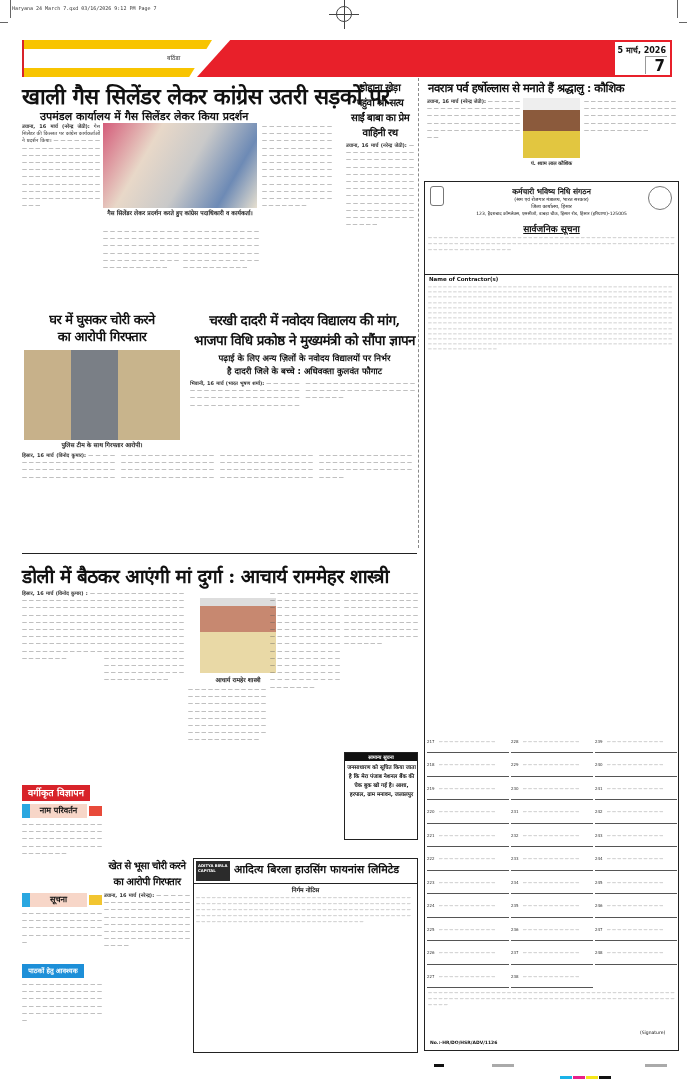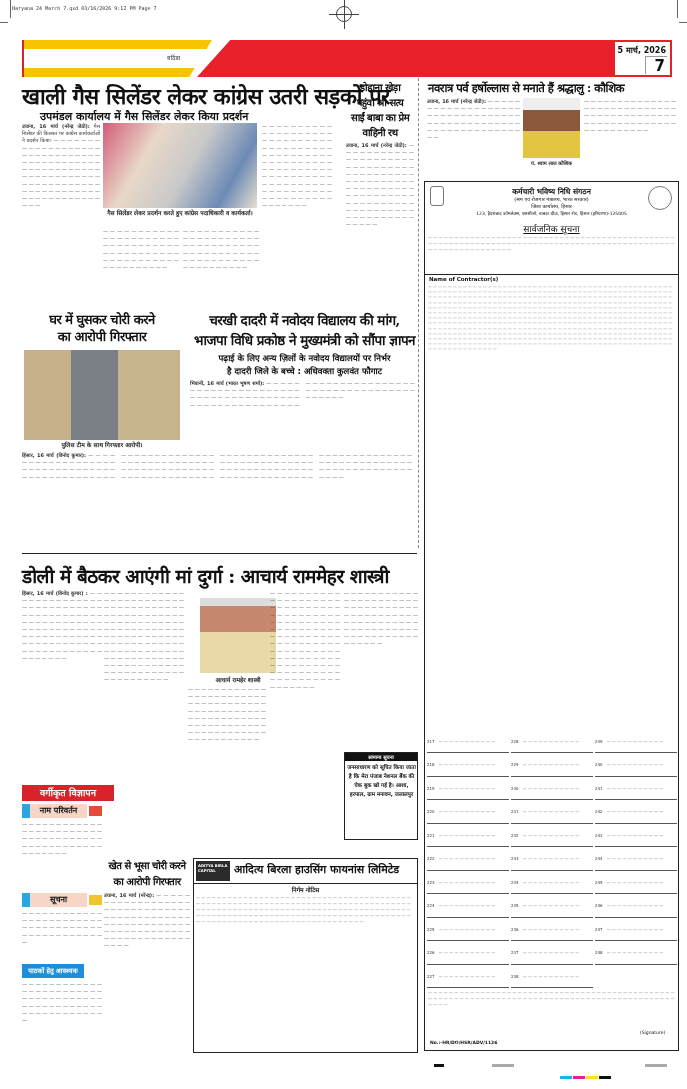--- a/index.html
+++ b/index.html
@@ -95,21 +95,21 @@
 <div class="abs caption" style="left:521px;top:160px;width:61px;font-size:5px;">पं. श्याम लाल कौशिक</div>
 <div class="abs body-text" style="left:584px;top:98px;width:92px;height:78px;"><span class="filler">— — — — — — — — — — — — — — — — — — — — — — — — — — — — — — — — — — — — — — — — — — — — — — — — — — — — — — — — — — — — — — — — — —</span></div>
 
 <div class="abs notice-box" style="left:424px;top:181px;width:255px;height:870px;"></div>
 <div class="abs" style="left:430px;top:186px;width:14px;height:20px;border:1px solid #777;border-radius:3px;"></div>
 <div class="abs" style="left:648px;top:186px;width:24px;height:24px;border:1px solid #777;border-radius:50%;"></div>
 <div class="abs" style="left:430px;top:186px;width:243px;text-align:center;font-size:7.5px;font-weight:bold;">कर्मचारी भविष्य निधि संगठन</div>
 <div class="abs" style="left:430px;top:196px;width:243px;text-align:center;font-size:5px;">(श्रम एवं रोजगार मंत्रालय, भारत सरकार)</div>
 <div class="abs" style="left:430px;top:203px;width:243px;text-align:center;font-size:5px;">जिला कार्यालय, हिसार</div>
 <div class="abs" style="left:430px;top:210px;width:243px;text-align:center;font-size:4.5px;white-space:nowrap;overflow:hidden;">123, हैदराबाद कॉम्प्लेक्स, एससीओ, डाबड़ा चौक, हिसार रोड, हिसार (हरियाणा)-125005</div>
-<div class="abs" style="left:430px;top:222px;width:243px;text-align:center;font-size:9px;font-weight:normal;text-decoration:underline;">सार्वजनिक सूचना</div>
+<div class="abs" style="left:430px;top:222px;width:243px;text-align:center;font-size:9px;font-weight:bold;text-decoration:underline;">सार्वजनिक सूचना</div>
 <div class="abs tiny" style="left:428px;top:235px;width:248px;height:40px;"><span class="filler">— — — — — — — — — — — — — — — — — — — — — — — — — — — — — — — — — — — — — — — — — — — — — — — — — — — — — — — — — — — — — — — — — — — — — — — — — — — — — — — — — — — — — — — — — — — — — — — — — — — — — — — — — — — — — —</span></div>
 <div class="abs divider-h" style="left:425px;top:274px;width:253px;"></div>
 <div class="abs" style="left:429px;top:276px;font-size:5.5px;font-weight:bold;">Name of Contractor(s)</div>
 <div class="abs tiny" style="left:428px;top:284px;width:248px;height:440px;font-size:3.8px;line-height:5.2px;"><span class="filler">— — — — — — — — — — — — — — — — — — — — — — — — — — — — — — — — — — — — — — — — — — — — — — — — — — — — — — — — — — — — — — — — — — — — — — — — — — — — — — — — — — — — — — — — — — — — — — — — — — — — — — — — — — — — — — — — — — — — — — — — — — — — — — — — — — — — — — — — — — — — — — — — — — — — — — — — — — — — — — — — — — — — — — — — — — — — — — — — — — — — — — — — — — — — — — — — — — — — — — — — — — — — — — — — — — — — — — — — — — — — — — — — — — — — — — — — — — — — — — — — — — — — — — — — — — — — — — — — — — — — — — — — — — — — — — — — — — — — — — — — — — — — — — — — — — — — — — — — — — — — — — — — — — — — — — — — — — — — — — — — — — — — — — — — — — — — — — — — — — — — — — — — — — — — — — — — — — — — — — — — — — — — — — — — — — — — — — — — — — — — — — — — — — — — — — — — — — — — — — — — — — — — — — — — — — — — — — — — — — — — — — — — — — — — — — — — — — — — — — — — — — — — — — — — — — — — — — — — — — — — — — — — — — — — — — — — — — — — — — — — — — — — — — — — — — — — — — — — — — — — — — — — — — — — — — — — — — — — — — — — — — — — — — — — — — — — — — — — — — — — — — — — — — — — — — — — — — — — — — — — — — — — — — — — — — — — — — — — — — — — — — — — — — — — — — — — — — — — — — — — — —</span></div>
 <div class="abs" id="notice-table" style="left:425px;top:730px;width:253px;height:258px;">
     <div style="position: absolute; left: 2px; top: 0px; width: 82px; height: 23.4545px; border-bottom: 1px solid rgb(85, 85, 85); font-size: 4px; line-height: 23.4545px; color: rgb(51, 51, 51); white-space: nowrap; overflow: hidden;"><span>217</span><span class="filler" style="margin-left: 4px;">— — — — — — — — — — —</span></div>
     <div style="position: absolute; left: 2px; top: 23.4545px; width: 82px; height: 23.4545px; border-bottom: 1px solid rgb(85, 85, 85); font-size: 4px; line-height: 23.4545px; color: rgb(51, 51, 51); white-space: nowrap; overflow: hidden;"><span>218</span><span class="filler" style="margin-left: 4px;">— — — — — — — — — — —</span></div>
     <div style="position: absolute; left: 2px; top: 46.9091px; width: 82px; height: 23.4545px; border-bottom: 1px solid rgb(85, 85, 85); font-size: 4px; line-height: 23.4545px; color: rgb(51, 51, 51); white-space: nowrap; overflow: hidden;"><span>219</span><span class="filler" style="margin-left: 4px;">— — — — — — — — — — —</span></div>
     <div style="position: absolute; left: 2px; top: 70.3636px; width: 82px; height: 23.4545px; border-bottom: 1px solid rgb(85, 85, 85); font-size: 4px; line-height: 23.4545px; color: rgb(51, 51, 51); white-space: nowrap; overflow: hidden;"><span>220</span><span class="filler" style="margin-left: 4px;">— — — — — — — — — — —</span></div>
     <div style="position: absolute; left: 2px; top: 93.8182px; width: 82px; height: 23.4545px; border-bottom: 1px solid rgb(85, 85, 85); font-size: 4px; line-height: 23.4545px; color: rgb(51, 51, 51); white-space: nowrap; overflow: hidden;"><span>221</span><span class="filler" style="margin-left: 4px;">— — — — — — — — — — —</span></div>
@@ -179,21 +179,21 @@
 <div class="abs photo" style="left:200px;top:598px;width:76px;height:75px;background:linear-gradient(180deg,#ddd 0 10%,#c78870 10% 45%,#e9d9a6 45%);"></div>
 <div class="abs caption" style="left:190px;top:676px;width:96px;">आचार्य रामहेर शास्त्री</div>
 <div class="abs body-text" style="left:188px;top:686px;width:78px;height:155px;"><span class="filler">— — — — — — — — — — — — — — — — — — — — — — — — — — — — — — — — — — — — — — — — — — — — — — — — — — — — — — — — — — — — — — — — — — — — — — — — — — — — — — — — — — — — — — — — — — — — — — —</span></div>
 <div class="abs body-text" style="left:270px;top:590px;width:70px;height:250px;"><span class="filler">— — — — — — — — — — — — — — — — — — — — — — — — — — — — — — — — — — — — — — — — — — — — — — — — — — — — — — — — — — — — — — — — — — — — — — — — — — — — — — — — — — — — — — — — — — — — — — — — — — — — — — — — — — — — — — — — — — — — — — — — — — — — — — — — — — — — — — — — —</span></div>
 <div class="abs body-text" style="left:344px;top:590px;width:74px;height:140px;"><span class="filler">— — — — — — — — — — — — — — — — — — — — — — — — — — — — — — — — — — — — — — — — — — — — — — — — — — — — — — — — — — — — — — — — — — — — — — — — — — — — — — — — — — —</span></div>
 
 <div class="abs notice-box" style="left:344px;top:752px;width:74px;height:88px;"></div>
 <div class="abs" style="left:345px;top:753px;width:72px;height:8px;background:#111;color:#fff;font-size:5px;text-align:center;line-height:8px;font-weight:bold;">सामान्य सूचना</div>
 <div class="abs" style="left:347px;top:763px;width:69px;font-size:5.5px;line-height:9px;font-weight:bold;text-align:center;">जनसाधारण को सूचित किया जाता है कि मेरा पंजाब नेशनल बैंक की चेक बुक खो गई है। आशा, हरपाल, ग्राम मनावन, जलालपुर</div>
 
-<div class="abs classified-hdr" style="left:22px;top:785px;width:92px;height:16px;font-size:9.5px;line-height:16px;">वर्गीकृत विज्ञापन</div>
+<div class="abs classified-hdr" style="left:22px;top:785px;width:68px;height:16px;font-size:9.5px;line-height:16px;">वर्गीकृत विज्ञापन</div>
 <div class="abs tab-hdr" style="left:22px;top:804px;width:65px;height:14px;font-size:8px;line-height:14px;">नाम परिवर्तन</div>
 <div class="abs" style="left:89px;top:806px;width:13px;height:10px;background:#e84a3a;"></div>
 <div class="abs body-text" style="left:22px;top:821px;width:80px;height:70px;"><span class="filler">— — — — — — — — — — — — — — — — — — — — — — — — — — — — — — — — — — — — — — — — — — — — — — — — — — — — — — —</span></div>
 <div class="abs tab-hdr" style="left:22px;top:893px;width:65px;height:14px;font-size:8px;line-height:14px;">सूचना</div>
 <div class="abs" style="left:89px;top:895px;width:13px;height:10px;background:#f2c530;"></div>
 <div class="abs body-text" style="left:22px;top:910px;width:80px;height:52px;"><span class="filler">— — — — — — — — — — — — — — — — — — — — — — — — — — — — — — — — — — — — — — — — — — — — — — — — —</span></div>
 <div class="abs blue-hdr" style="left:22px;top:964px;width:62px;height:14px;font-size:6.5px;line-height:14px;">पाठकों हेतु आवश्यक सूचना</div>
 <div class="abs body-text" style="left:22px;top:981px;width:80px;height:70px;"><span class="filler">— — — — — — — — — — — — — — — — — — — — — — — — — — — — — — — — — — — — — — — — — — — — — — — — — — — — — — — — — — — — —</span></div>
 
 <div class="abs hl" style="left:104px;top:858px;width:86px;text-align:center;font-size:10px;line-height:16px;white-space:normal;">

